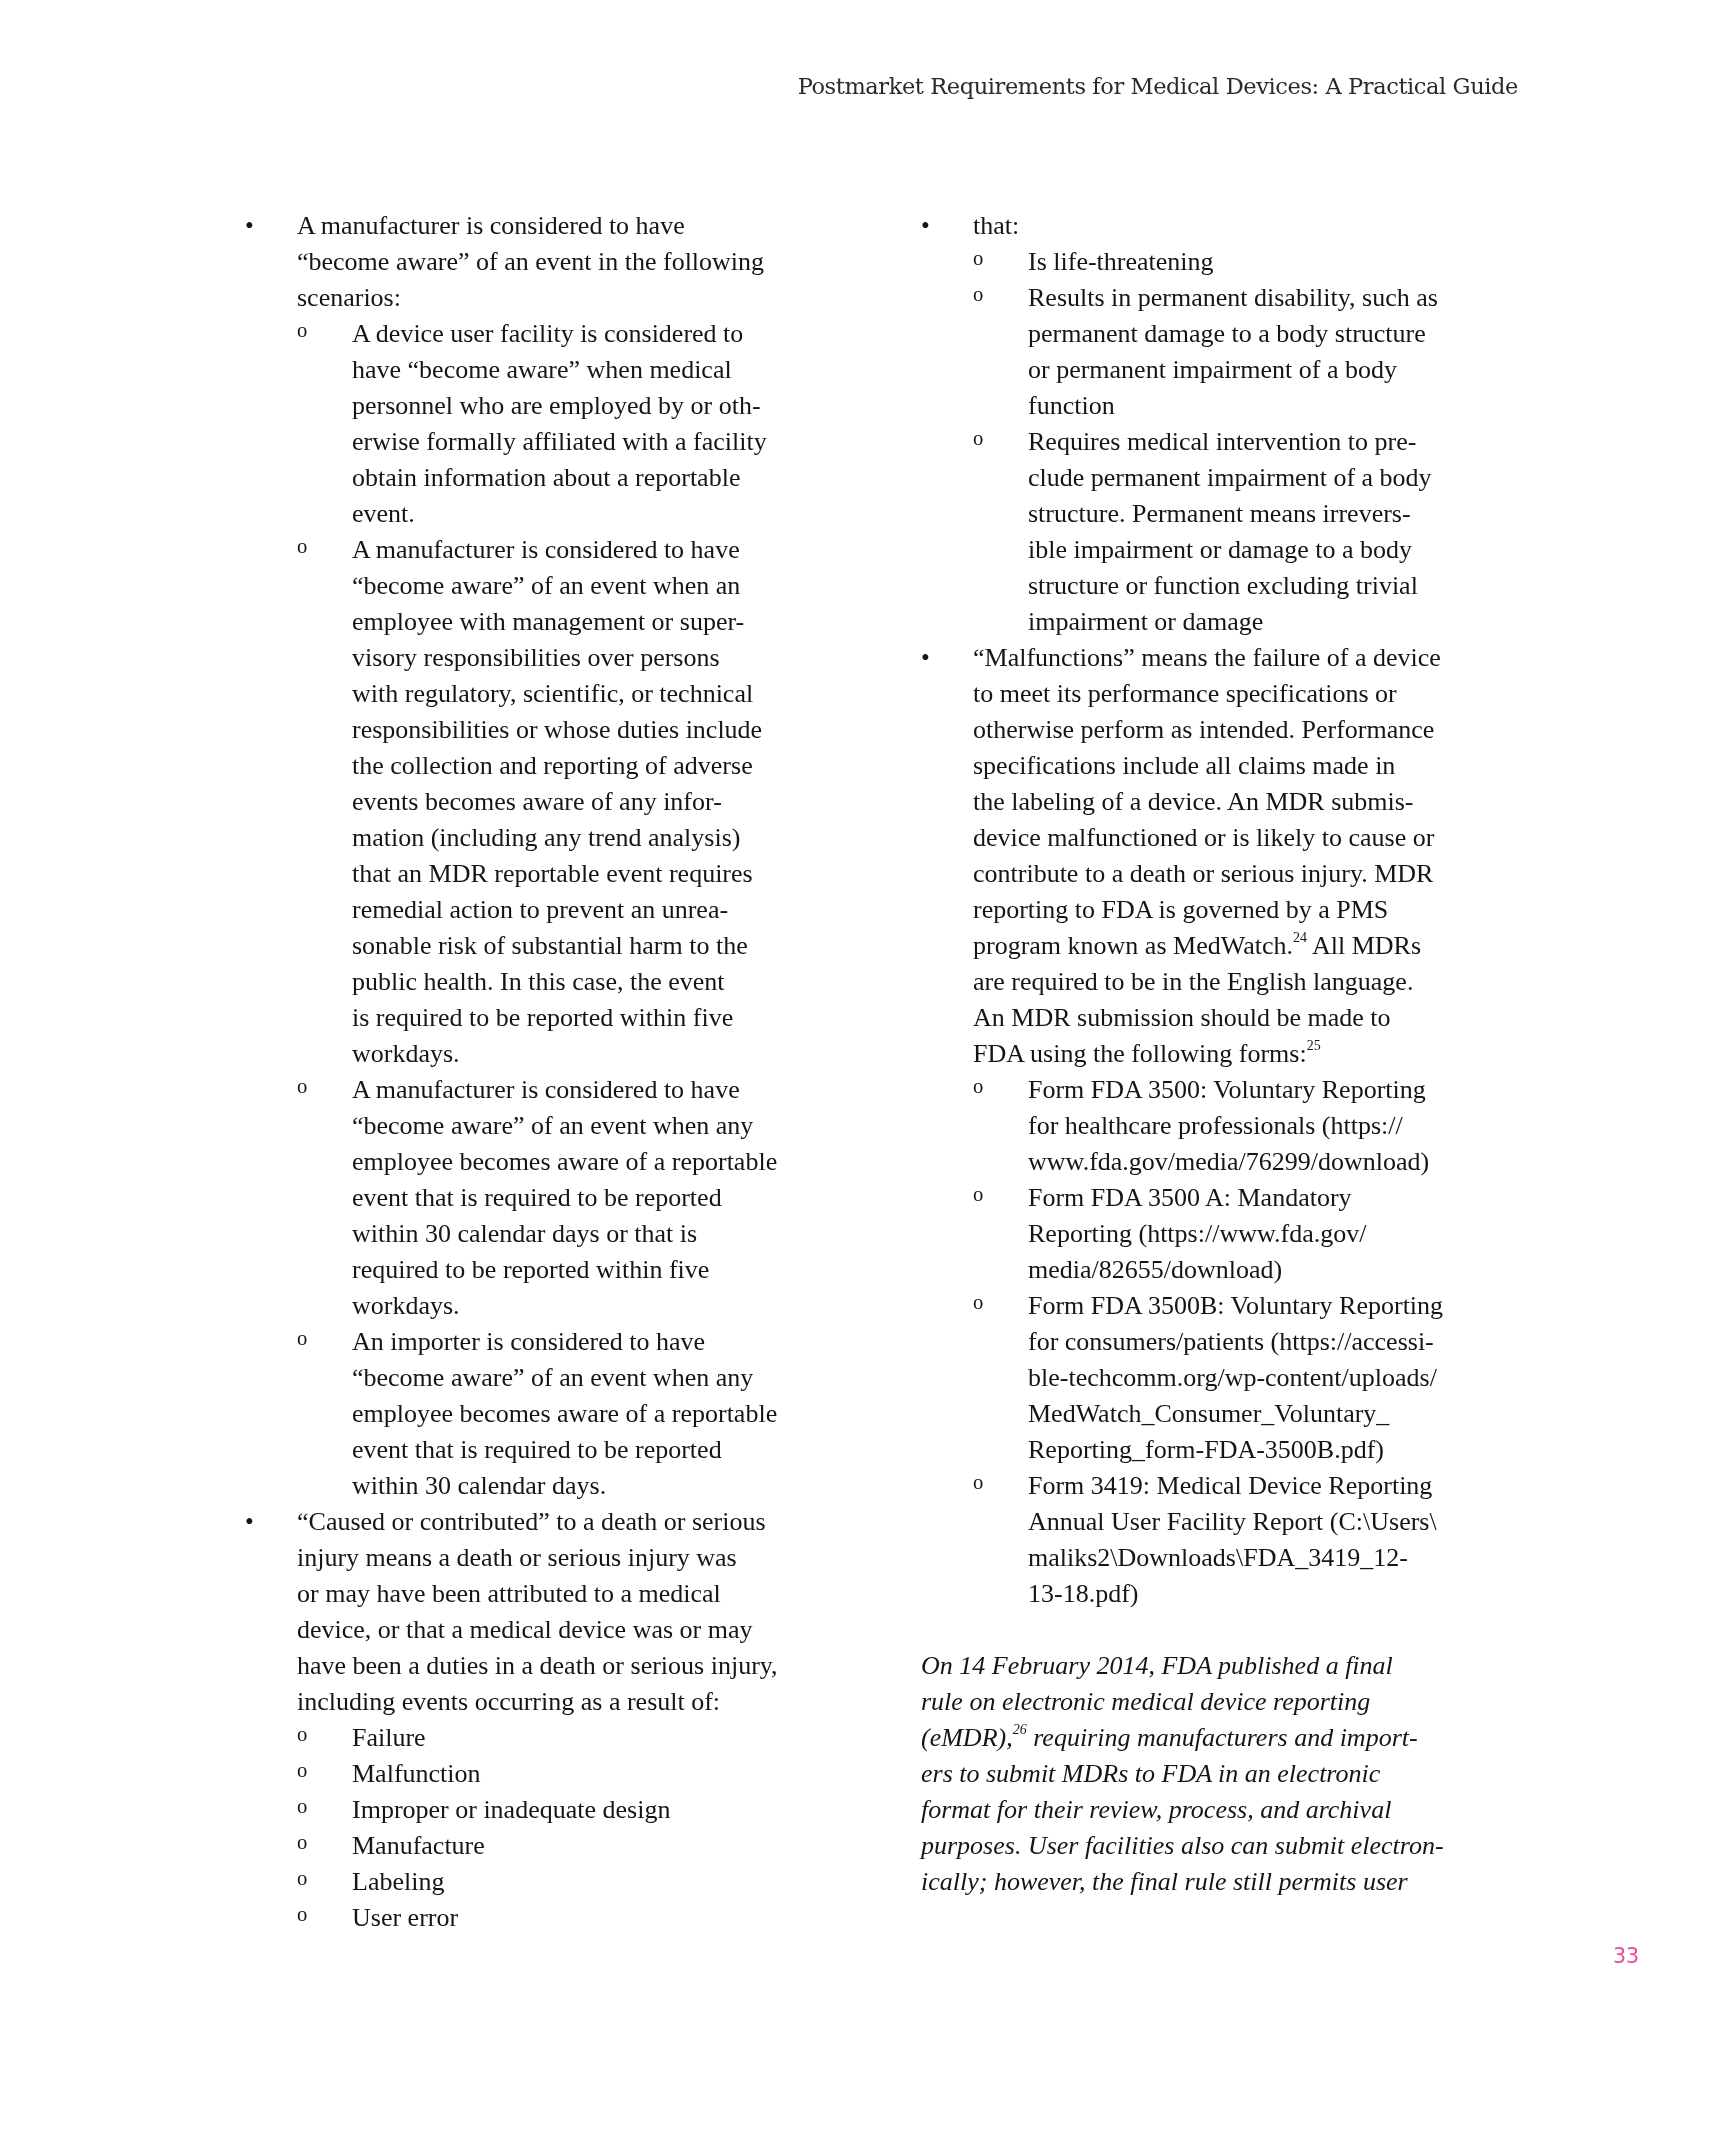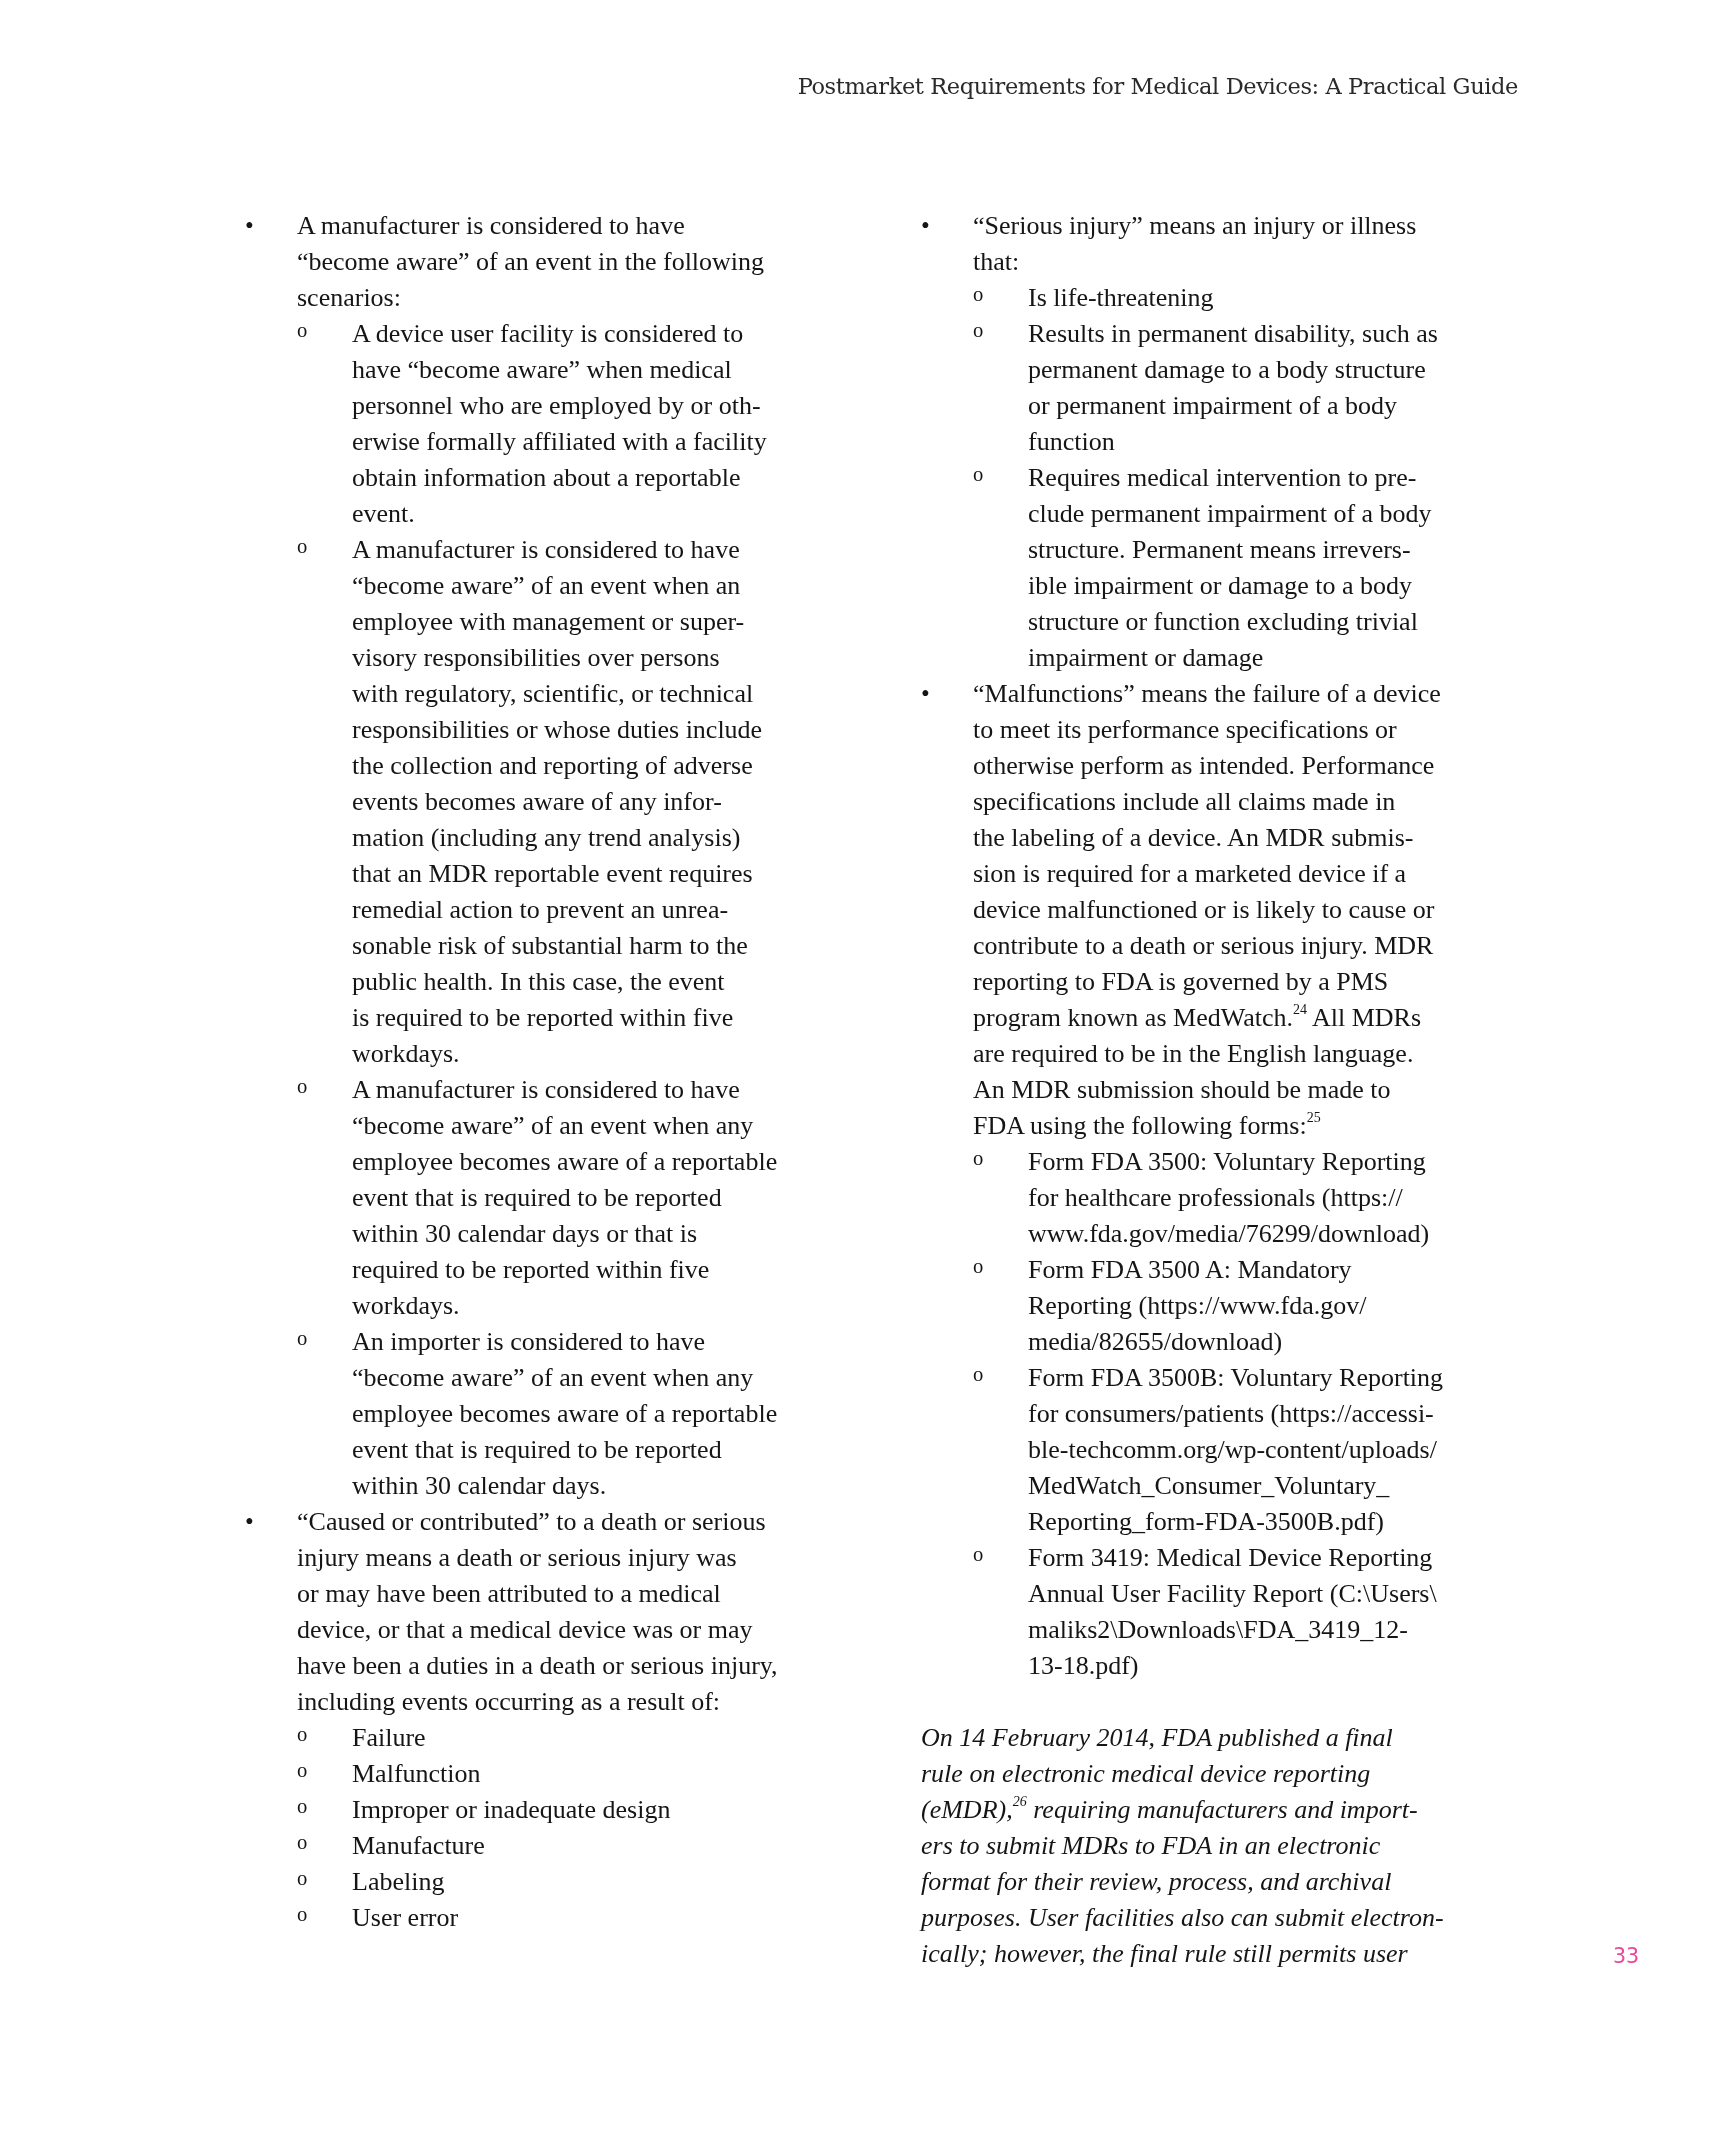--- a/index.html
+++ b/index.html
@@ -157,21 +157,20 @@
     <div class="item l2">
       <span class="marker">o</span>
       <span class="line">User error</span>
     </div>
   </div>
 
 <div class="column col-right">
   <div id="right-items">
       <div class="item l1">
         <span class="marker">•</span>
-        <span class="line">“Serious injury” means an injury or illness</span>
         <span class="line">that:</span>
       </div>
       <div class="item l2">
         <span class="marker">o</span>
         <span class="line">Is life-threatening</span>
       </div>
       <div class="item l2">
         <span class="marker">o</span>
         <span class="line">Results in permanent disability, such as</span>
         <span class="line">permanent damage to a body structure</span>
@@ -187,21 +186,20 @@
         <span class="line">structure or function excluding trivial</span>
         <span class="line">impairment or damage</span>
       </div>
       <div class="item l1">
         <span class="marker">•</span>
         <span class="line">“Malfunctions” means the failure of a device</span>
         <span class="line">to meet its performance specifications or</span>
         <span class="line">otherwise perform as intended. Performance</span>
         <span class="line">specifications include all claims made in</span>
         <span class="line">the labeling of a device. An MDR submis-</span>
-        <span class="line">sion is required for a marketed device if a</span>
         <span class="line">device malfunctioned or is likely to cause or</span>
         <span class="line">contribute to a death or serious injury. MDR</span>
         <span class="line">reporting to FDA is governed by a PMS</span>
         <span class="line"><span>program known as MedWatch.</span><sup class="fn">24</sup><span> All MDRs</span></span>
         <span class="line">are required to be in the English language.</span>
         <span class="line">An MDR submission should be made to</span>
         <span class="line"><span>FDA using the following forms:</span><sup class="fn">25</sup><span></span></span>
       </div>
       <div class="item l2">
         <span class="marker">o</span>

